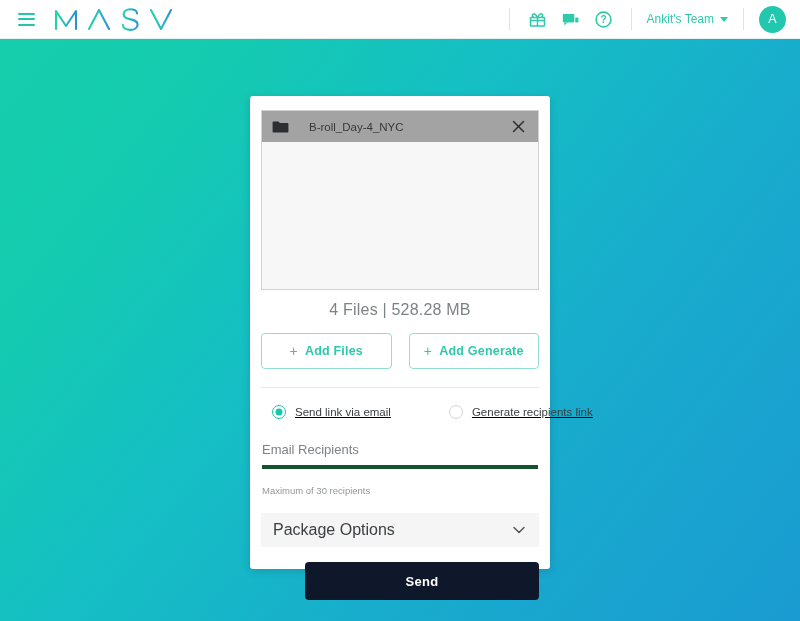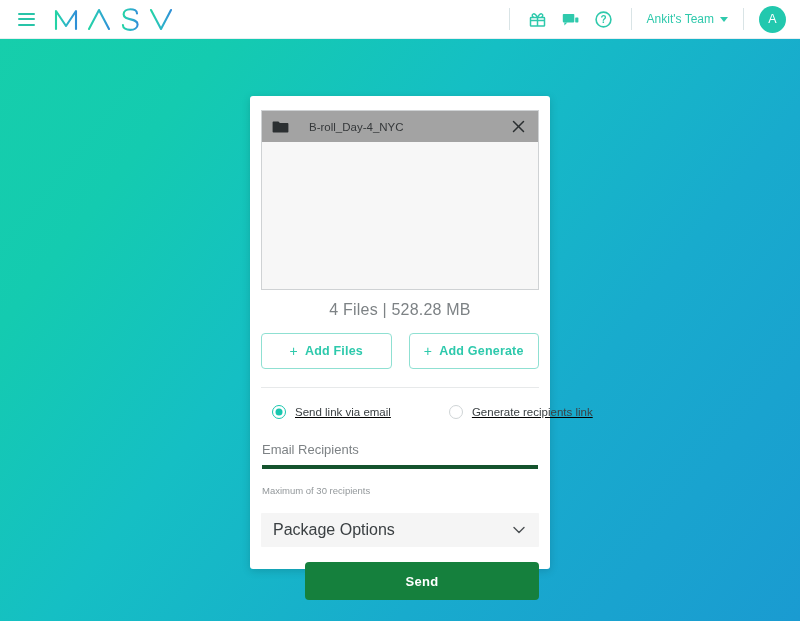--- a/index.html
+++ b/index.html
@@ -293,21 +293,21 @@
   .chev {
     width: 12px;
     height: 8px;
     flex: 0 0 auto;
   }
   .chev svg { display: block; }
 
   .send {
     margin-top: 15px;
     height: 38px;
-    background: #15803d;
+    background: #0f172a;
     border-radius: 4px;
     color: #ffffff;
     font-size: 13px;
     font-weight: bold;
     display: flex;
     align-items: center;
     justify-content: center;
     cursor: pointer;
     letter-spacing: 0.3px;
     margin-left: 44px;

